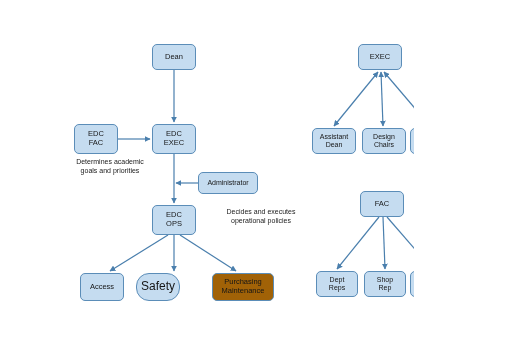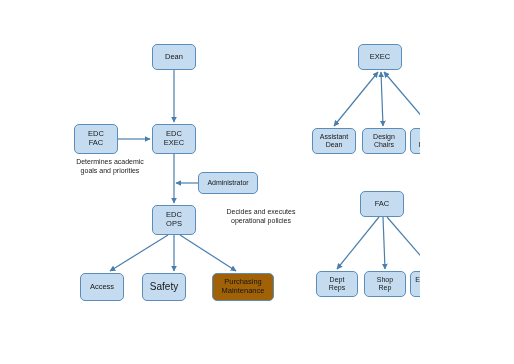--- a/index.html
+++ b/index.html
@@ -10,21 +10,20 @@
   }
   body {
     font-family: "Liberation Sans", sans-serif;
   }
   #canvas {
     position: relative;
     width: 414px;
     height: 364px;
     background: #ffffff;
     overflow: hidden;
-    padding-left: 6px;
   }
   #edges {
     position: absolute;
     left: 0;
     top: 0;
     width: 514px;
     height: 364px;
     pointer-events: none;
   }
   .node {
@@ -86,21 +85,21 @@
   <div id="node-group">
       <div class="node" style="left: 152px; top: 44px; width: 44px; height: 26px; font-size: 7.5px; background: rgb(197, 220, 240); border-color: rgb(91, 141, 184); color: rgb(22, 22, 22);">Dean</div>
       <div class="node" style="left: 74px; top: 124px; width: 44px; height: 30px; font-size: 7.5px; background: rgb(197, 220, 240); border-color: rgb(91, 141, 184); color: rgb(22, 22, 22);">EDC
 FAC</div>
       <div class="node" style="left: 152px; top: 124px; width: 44px; height: 30px; font-size: 7.5px; background: rgb(197, 220, 240); border-color: rgb(91, 141, 184); color: rgb(22, 22, 22);">EDC
 EXEC</div>
       <div class="node" style="left: 198px; top: 172px; width: 60px; height: 22px; font-size: 7px; background: rgb(197, 220, 240); border-color: rgb(91, 141, 184); color: rgb(22, 22, 22);">Administrator</div>
       <div class="node" style="left: 152px; top: 205px; width: 44px; height: 30px; font-size: 7.5px; background: rgb(197, 220, 240); border-color: rgb(91, 141, 184); color: rgb(22, 22, 22);">EDC
 OPS</div>
       <div class="node" style="left: 80px; top: 273px; width: 44px; height: 28px; font-size: 7.5px; background: rgb(197, 220, 240); border-color: rgb(91, 141, 184); color: rgb(22, 22, 22);">Access</div>
-      <div class="node" style="left: 142px; top: 273px; width: 44px; height: 28px; font-size: 10px; background: rgb(197, 220, 240); border-color: rgb(91, 141, 184); color: rgb(22, 22, 22);">Safety</div>
+      <div class="node" style="left: 136px; top: 273px; width: 44px; height: 28px; font-size: 12px; background: rgb(197, 220, 240); border-color: rgb(91, 141, 184); color: rgb(22, 22, 22); border-radius: 13px;">Safety</div>
       <div class="node" style="left: 212px; top: 273px; width: 62px; height: 28px; font-size: 7.5px; background: #a16207; border-color: rgb(91, 141, 184); color: rgb(22, 22, 22);">Purchasing
 Maintenance</div>
       <div class="node" style="left: 358px; top: 44px; width: 44px; height: 26px; font-size: 7.5px; background: rgb(197, 220, 240); border-color: rgb(91, 141, 184); color: rgb(22, 22, 22);">EXEC</div>
       <div class="node" style="left: 312px; top: 128px; width: 44px; height: 26px; font-size: 7px; background: rgb(197, 220, 240); border-color: rgb(91, 141, 184); color: rgb(22, 22, 22);">Assistant
 Dean</div>
       <div class="node" style="left: 362px; top: 128px; width: 44px; height: 26px; font-size: 7px; background: rgb(197, 220, 240); border-color: rgb(91, 141, 184); color: rgb(22, 22, 22);">Design
 Chairs</div>
       <div class="node" style="left: 410px; top: 128px; width: 46px; height: 26px; font-size: 7px; background: rgb(197, 220, 240); border-color: rgb(91, 141, 184); color: rgb(22, 22, 22);">Design
 Instructor</div>
       <div class="node" style="left: 360px; top: 191px; width: 44px; height: 26px; font-size: 7.5px; background: rgb(197, 220, 240); border-color: rgb(91, 141, 184); color: rgb(22, 22, 22);">FAC</div>

